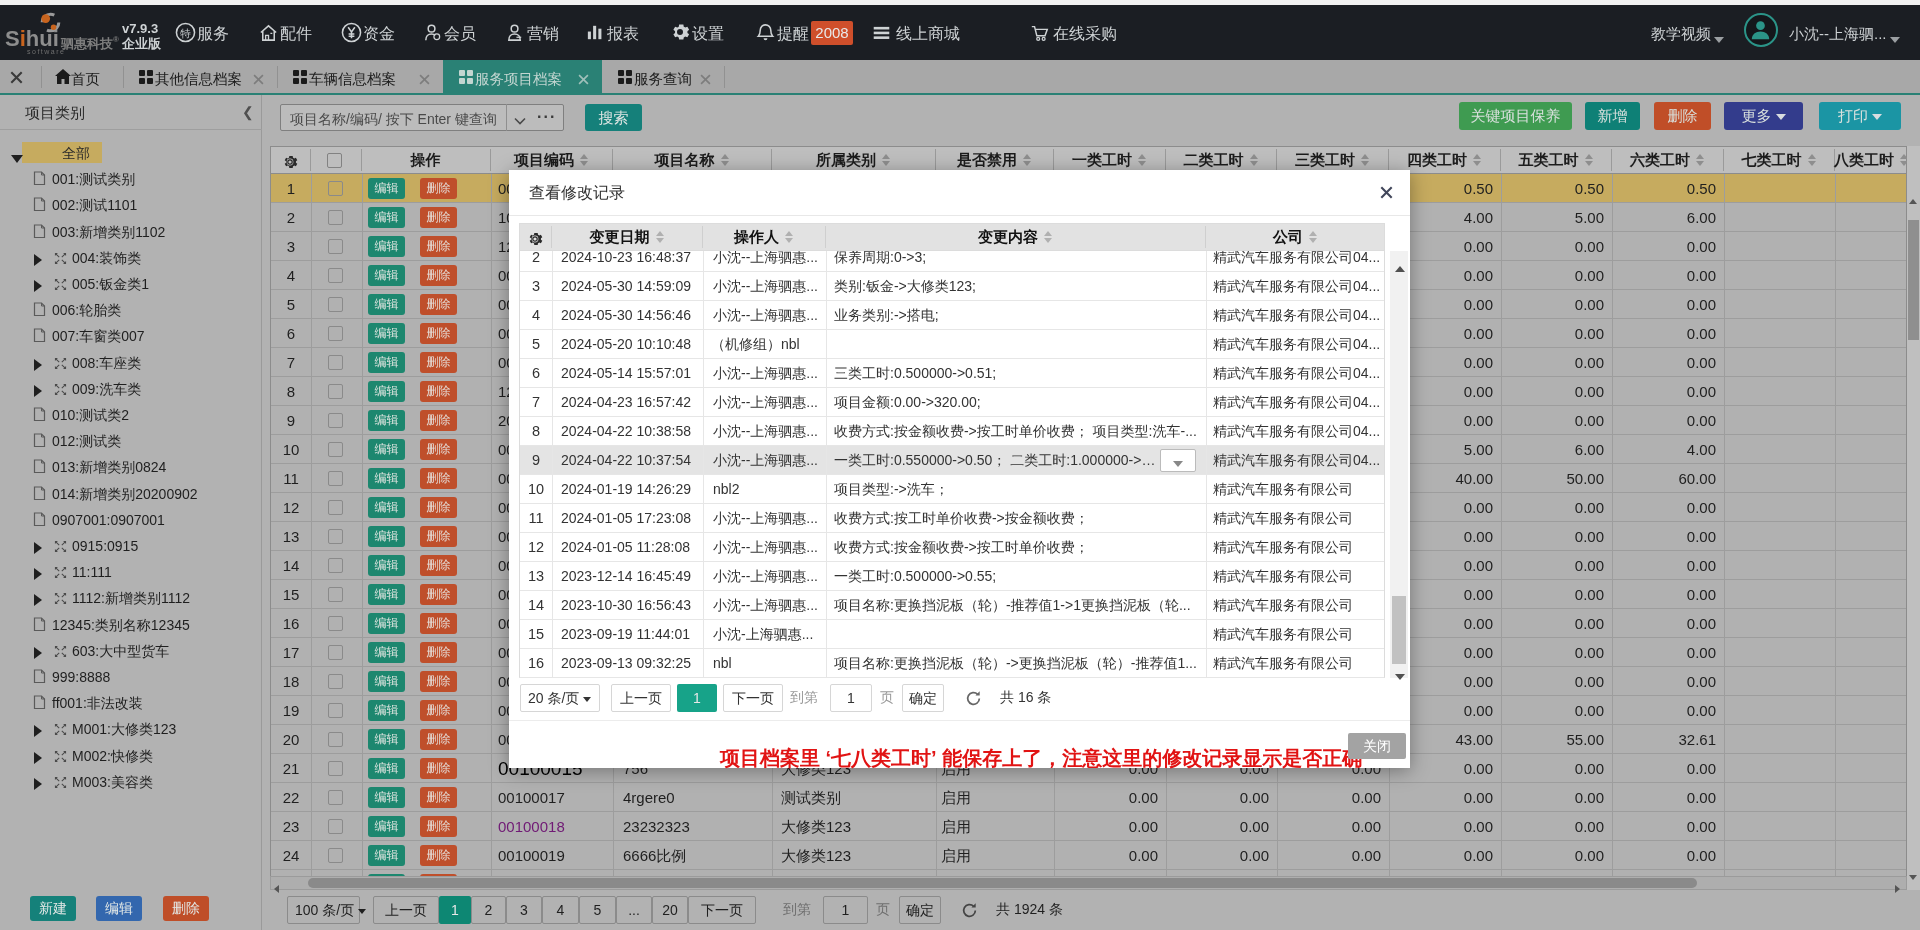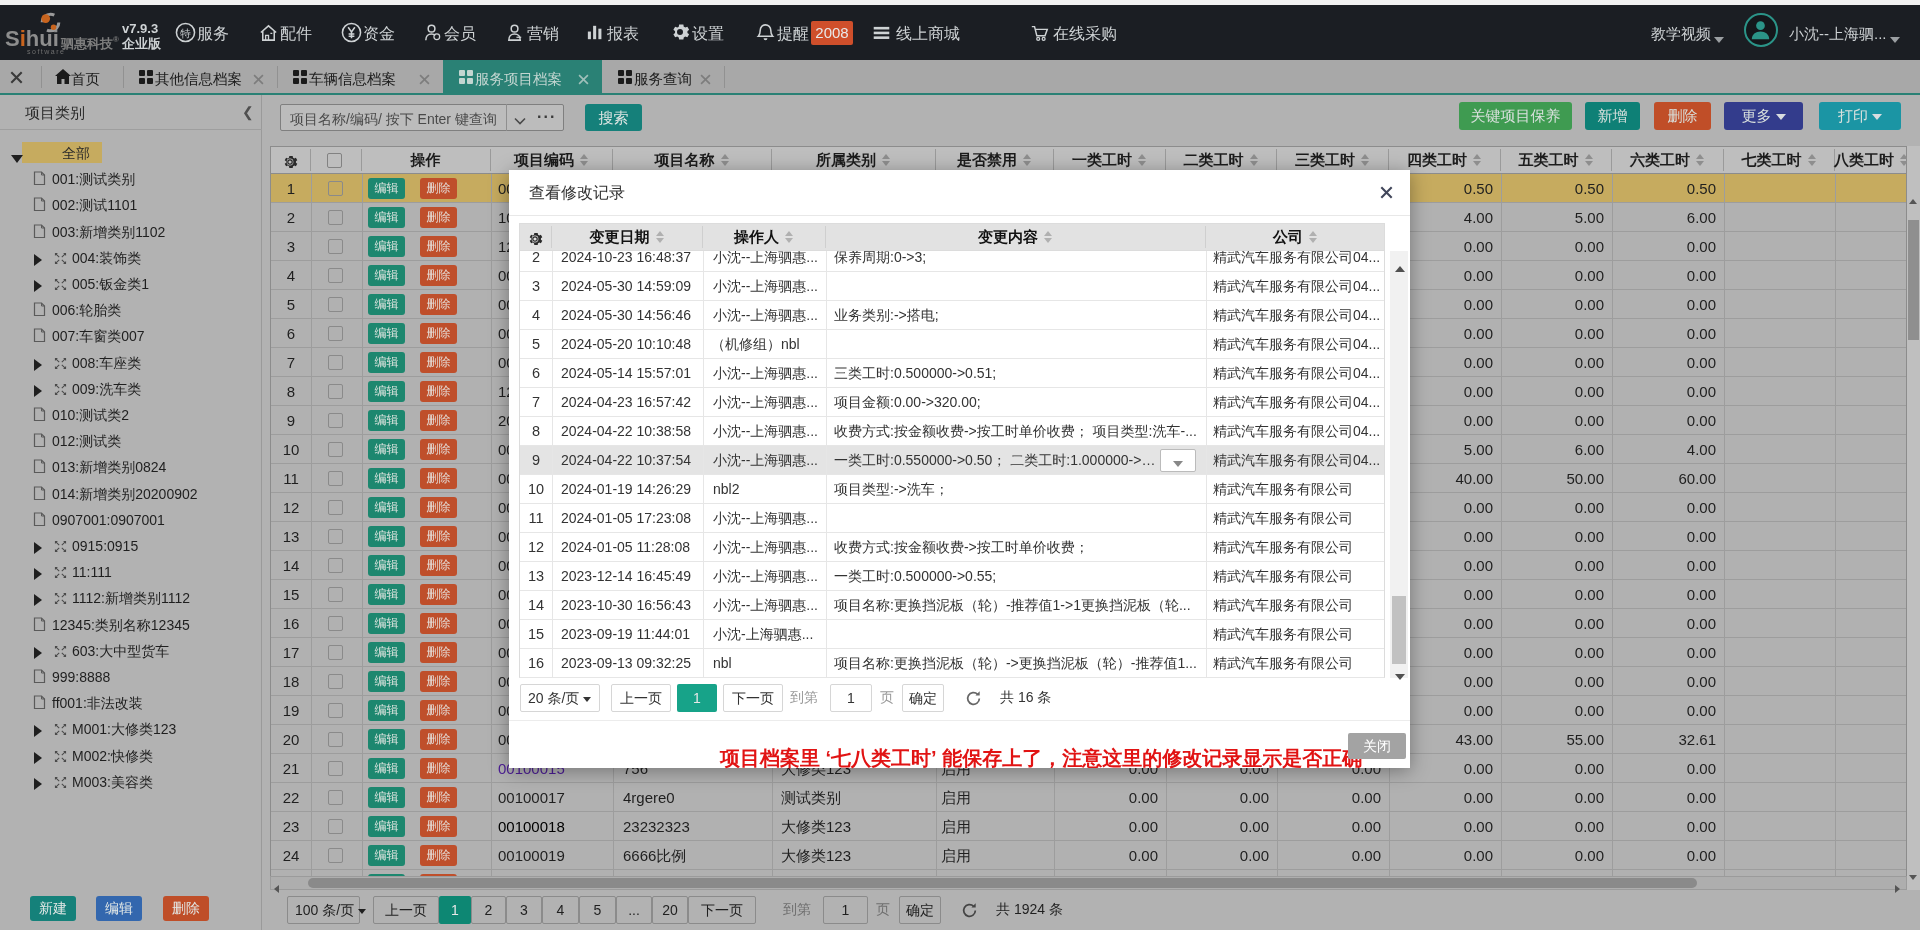--- a/index.html
+++ b/index.html
@@ -996,21 +996,21 @@
     <div style="position:absolute;left:1006px;top:580px;width:1px;height:29px;background:#9d9d9d;"></div>
     <div style="position:absolute;left:1118px;top:580px;width:1px;height:29px;background:#9d9d9d;"></div>
     <div style="position:absolute;left:1230px;top:580px;width:1px;height:29px;background:#9d9d9d;"></div>
     <div style="position:absolute;left:1341px;top:580px;width:1px;height:29px;background:#9d9d9d;"></div>
     <div style="position:absolute;left:1453px;top:580px;width:1px;height:29px;background:#9d9d9d;"></div>
     <div style="position:absolute;left:1564px;top:580px;width:1px;height:29px;background:#9d9d9d;"></div>
     <div style="position:absolute;left:0px;top:580px;width:40px;height:29px;font-size:15px;color:#1f1f1f;text-align:center;line-height:29px;">21</div>
     <div style="position:absolute;left:57px;top:587px;width:15px;height:15px;border:1px solid #8a8a8a;border-radius:2px;"></div>
     <div style="position:absolute;left:97px;top:584px;width:37px;height:21px;background:#1d876f;border-radius:3px;color:#dfe5e0;font-size:12px;text-align:center;line-height:21px;">编辑</div>
     <div style="position:absolute;left:149px;top:584px;width:37px;height:21px;background:#bf4f2b;border-radius:3px;color:#e5ded9;font-size:12px;text-align:center;line-height:21px;">删除</div>
-    <div style="position:absolute;left:227px;top:580px;width:112px;height:29px;font-size:15px;color:#4c1d95;line-height:29px;">00100015</div>
+    <div style="position:absolute;left:227px;top:580px;width:112px;height:29px;font-size:19px;color:#000000;line-height:29px;">00100015</div>
     <div style="position:absolute;left:352px;top:580px;width:147px;height:29px;font-size:15px;color:#1f1f1f;line-height:29px;">756</div>
     <div style="position:absolute;left:510px;top:580px;width:152px;height:29px;font-size:15px;color:#1f1f1f;line-height:29px;">大修类123</div>
     <div style="position:absolute;left:670px;top:580px;width:106px;height:29px;font-size:15px;color:#1f1f1f;line-height:29px;">启用</div>
     <div style="position:absolute;left:783px;top:580px;width:104px;height:29px;font-size:15px;color:#1f1f1f;text-align:right;line-height:29px;">0.00</div>
     <div style="position:absolute;left:895px;top:580px;width:103px;height:29px;font-size:15px;color:#1f1f1f;text-align:right;line-height:29px;">0.00</div>
     <div style="position:absolute;left:1006px;top:580px;width:104px;height:29px;font-size:15px;color:#1f1f1f;text-align:right;line-height:29px;">0.00</div>
     <div style="position:absolute;left:1118px;top:580px;width:104px;height:29px;font-size:15px;color:#1f1f1f;text-align:right;line-height:29px;">0.00</div>
     <div style="position:absolute;left:1230px;top:580px;width:103px;height:29px;font-size:15px;color:#1f1f1f;text-align:right;line-height:29px;">0.00</div>
     <div style="position:absolute;left:1341px;top:580px;width:104px;height:29px;font-size:15px;color:#1f1f1f;text-align:right;line-height:29px;">0.00</div>
     <div style="position:absolute;left:0px;top:609px;width:1637px;height:29px;background:#b1b1b1;border-bottom:1px solid #9d9d9d;"></div>
@@ -1054,21 +1054,21 @@
     <div style="position:absolute;left:1006px;top:638px;width:1px;height:29px;background:#9d9d9d;"></div>
     <div style="position:absolute;left:1118px;top:638px;width:1px;height:29px;background:#9d9d9d;"></div>
     <div style="position:absolute;left:1230px;top:638px;width:1px;height:29px;background:#9d9d9d;"></div>
     <div style="position:absolute;left:1341px;top:638px;width:1px;height:29px;background:#9d9d9d;"></div>
     <div style="position:absolute;left:1453px;top:638px;width:1px;height:29px;background:#9d9d9d;"></div>
     <div style="position:absolute;left:1564px;top:638px;width:1px;height:29px;background:#9d9d9d;"></div>
     <div style="position:absolute;left:0px;top:638px;width:40px;height:29px;font-size:15px;color:#1f1f1f;text-align:center;line-height:29px;">23</div>
     <div style="position:absolute;left:57px;top:645px;width:15px;height:15px;border:1px solid #8a8a8a;border-radius:2px;"></div>
     <div style="position:absolute;left:97px;top:642px;width:37px;height:21px;background:#1d876f;border-radius:3px;color:#dfe5e0;font-size:12px;text-align:center;line-height:21px;">编辑</div>
     <div style="position:absolute;left:149px;top:642px;width:37px;height:21px;background:#bf4f2b;border-radius:3px;color:#e5ded9;font-size:12px;text-align:center;line-height:21px;">删除</div>
-    <div style="position:absolute;left:227px;top:638px;width:112px;height:29px;font-size:15px;color:#000000;line-height:29px;">00100018</div>
+    <div style="position:absolute;left:227px;top:638px;width:112px;height:29px;font-size:15px;color:#701a75;line-height:29px;">00100018</div>
     <div style="position:absolute;left:352px;top:638px;width:147px;height:29px;font-size:15px;color:#1f1f1f;line-height:29px;">23232323</div>
     <div style="position:absolute;left:510px;top:638px;width:152px;height:29px;font-size:15px;color:#1f1f1f;line-height:29px;">大修类123</div>
     <div style="position:absolute;left:670px;top:638px;width:106px;height:29px;font-size:15px;color:#1f1f1f;line-height:29px;">启用</div>
     <div style="position:absolute;left:783px;top:638px;width:104px;height:29px;font-size:15px;color:#1f1f1f;text-align:right;line-height:29px;">0.00</div>
     <div style="position:absolute;left:895px;top:638px;width:103px;height:29px;font-size:15px;color:#1f1f1f;text-align:right;line-height:29px;">0.00</div>
     <div style="position:absolute;left:1006px;top:638px;width:104px;height:29px;font-size:15px;color:#1f1f1f;text-align:right;line-height:29px;">0.00</div>
     <div style="position:absolute;left:1118px;top:638px;width:104px;height:29px;font-size:15px;color:#1f1f1f;text-align:right;line-height:29px;">0.00</div>
     <div style="position:absolute;left:1230px;top:638px;width:103px;height:29px;font-size:15px;color:#1f1f1f;text-align:right;line-height:29px;">0.00</div>
     <div style="position:absolute;left:1341px;top:638px;width:104px;height:29px;font-size:15px;color:#1f1f1f;text-align:right;line-height:29px;">0.00</div>
     <div style="position:absolute;left:0px;top:667px;width:1637px;height:29px;background:#b1b1b1;border-bottom:1px solid #9d9d9d;"></div>
@@ -1187,20 +1187,21 @@
     <div style="position:absolute;left:314px;top:-8px;width:367px;height:29px;font-size:14px;color:#333;line-height:29px;white-space:nowrap;overflow:hidden;text-overflow:ellipsis;">保养周期:0-&gt;3;</div>
     <div style="position:absolute;left:693px;top:-8px;width:168px;height:29px;font-size:14px;color:#333;line-height:29px;white-space:nowrap;overflow:hidden;text-overflow:ellipsis;">精武汽车服务有限公司04...</div>
     <div style="position:absolute;left:0px;top:21px;width:866px;height:29px;background:#fff;border-bottom:1px solid #e6e6e6;"></div>
     <div style="position:absolute;left:32px;top:21px;width:1px;height:29px;background:#e6e6e6;"></div>
     <div style="position:absolute;left:183px;top:21px;width:1px;height:29px;background:#e6e6e6;"></div>
     <div style="position:absolute;left:306px;top:21px;width:1px;height:29px;background:#e6e6e6;"></div>
     <div style="position:absolute;left:686px;top:21px;width:1px;height:29px;background:#e6e6e6;"></div>
     <div style="position:absolute;left:0px;top:21px;width:32px;height:29px;font-size:14.5px;color:#333;text-align:center;line-height:29px;">3</div>
     <div style="position:absolute;left:41px;top:21px;width:140px;height:29px;font-size:14px;color:#333;line-height:29px;white-space:nowrap;overflow:hidden;text-overflow:ellipsis;">2024-05-30 14:59:09</div>
     <div style="position:absolute;left:193px;top:21px;width:110px;height:29px;font-size:14px;color:#333;line-height:29px;white-space:nowrap;overflow:hidden;text-overflow:ellipsis;">小沈--上海驷惠...</div>
+    <div style="position:absolute;left:314px;top:21px;width:367px;height:29px;font-size:14px;color:#333;line-height:29px;white-space:nowrap;overflow:hidden;text-overflow:ellipsis;">类别:钣金-&gt;大修类123;</div>
     <div style="position:absolute;left:693px;top:21px;width:168px;height:29px;font-size:14px;color:#333;line-height:29px;white-space:nowrap;overflow:hidden;text-overflow:ellipsis;">精武汽车服务有限公司04...</div>
     <div style="position:absolute;left:0px;top:50px;width:866px;height:29px;background:#fff;border-bottom:1px solid #e6e6e6;"></div>
     <div style="position:absolute;left:32px;top:50px;width:1px;height:29px;background:#e6e6e6;"></div>
     <div style="position:absolute;left:183px;top:50px;width:1px;height:29px;background:#e6e6e6;"></div>
     <div style="position:absolute;left:306px;top:50px;width:1px;height:29px;background:#e6e6e6;"></div>
     <div style="position:absolute;left:686px;top:50px;width:1px;height:29px;background:#e6e6e6;"></div>
     <div style="position:absolute;left:0px;top:50px;width:32px;height:29px;font-size:14.5px;color:#333;text-align:center;line-height:29px;">4</div>
     <div style="position:absolute;left:41px;top:50px;width:140px;height:29px;font-size:14px;color:#333;line-height:29px;white-space:nowrap;overflow:hidden;text-overflow:ellipsis;">2024-05-30 14:56:46</div>
     <div style="position:absolute;left:193px;top:50px;width:110px;height:29px;font-size:14px;color:#333;line-height:29px;white-space:nowrap;overflow:hidden;text-overflow:ellipsis;">小沈--上海驷惠...</div>
     <div style="position:absolute;left:314px;top:50px;width:367px;height:29px;font-size:14px;color:#333;line-height:29px;white-space:nowrap;overflow:hidden;text-overflow:ellipsis;">业务类别:-&gt;搭电;</div>
@@ -1266,20 +1267,21 @@
     <div style="position:absolute;left:314px;top:224px;width:367px;height:29px;font-size:14px;color:#333;line-height:29px;white-space:nowrap;overflow:hidden;text-overflow:ellipsis;">项目类型:-&gt;洗车；</div>
     <div style="position:absolute;left:693px;top:224px;width:168px;height:29px;font-size:14px;color:#333;line-height:29px;white-space:nowrap;overflow:hidden;text-overflow:ellipsis;">精武汽车服务有限公司</div>
     <div style="position:absolute;left:0px;top:253px;width:866px;height:29px;background:#fff;border-bottom:1px solid #e6e6e6;"></div>
     <div style="position:absolute;left:32px;top:253px;width:1px;height:29px;background:#e6e6e6;"></div>
     <div style="position:absolute;left:183px;top:253px;width:1px;height:29px;background:#e6e6e6;"></div>
     <div style="position:absolute;left:306px;top:253px;width:1px;height:29px;background:#e6e6e6;"></div>
     <div style="position:absolute;left:686px;top:253px;width:1px;height:29px;background:#e6e6e6;"></div>
     <div style="position:absolute;left:0px;top:253px;width:32px;height:29px;font-size:14.5px;color:#333;text-align:center;line-height:29px;">11</div>
     <div style="position:absolute;left:41px;top:253px;width:140px;height:29px;font-size:14px;color:#333;line-height:29px;white-space:nowrap;overflow:hidden;text-overflow:ellipsis;">2024-01-05 17:23:08</div>
     <div style="position:absolute;left:193px;top:253px;width:110px;height:29px;font-size:14px;color:#333;line-height:29px;white-space:nowrap;overflow:hidden;text-overflow:ellipsis;">小沈--上海驷惠...</div>
+    <div style="position:absolute;left:314px;top:253px;width:367px;height:29px;font-size:14px;color:#333;line-height:29px;white-space:nowrap;overflow:hidden;text-overflow:ellipsis;">收费方式:按工时单价收费-&gt;按金额收费；</div>
     <div style="position:absolute;left:693px;top:253px;width:168px;height:29px;font-size:14px;color:#333;line-height:29px;white-space:nowrap;overflow:hidden;text-overflow:ellipsis;">精武汽车服务有限公司</div>
     <div style="position:absolute;left:0px;top:282px;width:866px;height:29px;background:#fff;border-bottom:1px solid #e6e6e6;"></div>
     <div style="position:absolute;left:32px;top:282px;width:1px;height:29px;background:#e6e6e6;"></div>
     <div style="position:absolute;left:183px;top:282px;width:1px;height:29px;background:#e6e6e6;"></div>
     <div style="position:absolute;left:306px;top:282px;width:1px;height:29px;background:#e6e6e6;"></div>
     <div style="position:absolute;left:686px;top:282px;width:1px;height:29px;background:#e6e6e6;"></div>
     <div style="position:absolute;left:0px;top:282px;width:32px;height:29px;font-size:14.5px;color:#333;text-align:center;line-height:29px;">12</div>
     <div style="position:absolute;left:41px;top:282px;width:140px;height:29px;font-size:14px;color:#333;line-height:29px;white-space:nowrap;overflow:hidden;text-overflow:ellipsis;">2024-01-05 11:28:08</div>
     <div style="position:absolute;left:193px;top:282px;width:110px;height:29px;font-size:14px;color:#333;line-height:29px;white-space:nowrap;overflow:hidden;text-overflow:ellipsis;">小沈--上海驷惠...</div>
     <div style="position:absolute;left:314px;top:282px;width:367px;height:29px;font-size:14px;color:#333;line-height:29px;white-space:nowrap;overflow:hidden;text-overflow:ellipsis;">收费方式:按金额收费-&gt;按工时单价收费；</div>

